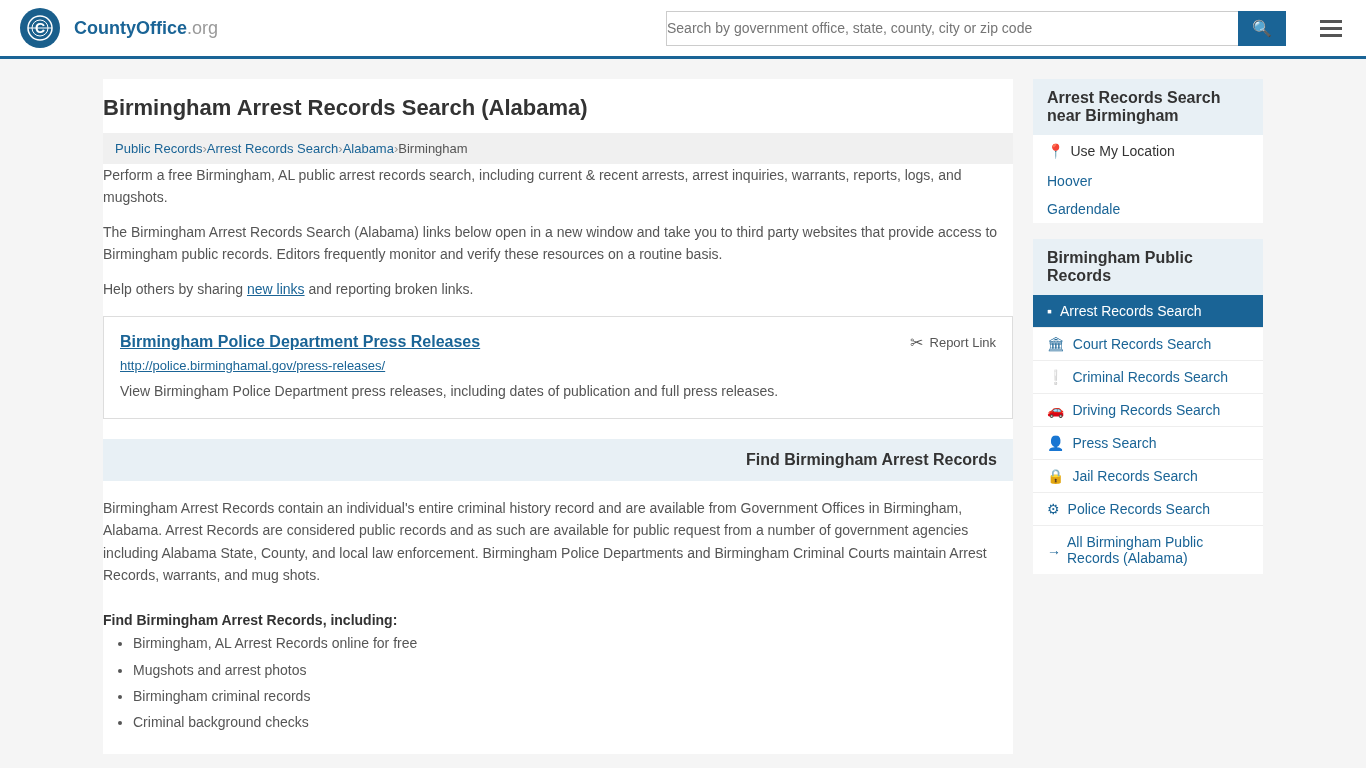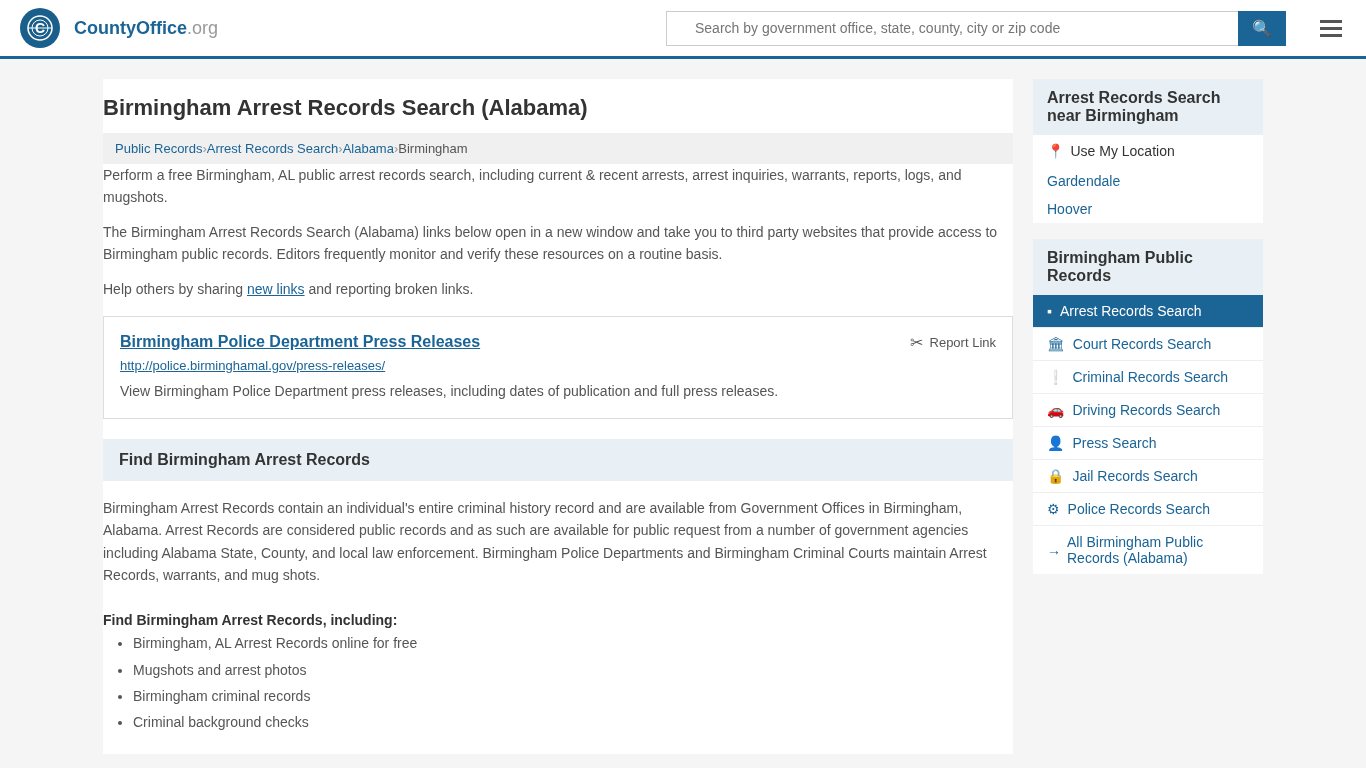--- a/index.html
+++ b/index.html
@@ -39,21 +39,21 @@
     .logo-text span { color: #1a6496; }
     .search-area {
       flex: 1;
       max-width: 620px;
       display: flex;
       margin-left: auto;
       margin-right: 10px;
     }
     .search-input {
       flex: 1;
-      padding: 8px 28px;
+      padding: 8px 0;
       border: 1px solid #ccc;
       border-right: none;
       font-size: 14px;
       outline: none;
       color: #999;
     }
     .search-btn {
       background: #1a6496;
       border: none;
       padding: 8px 14px;
@@ -165,20 +165,21 @@
     
     .find-section {
       background: #e8f0f5;
       padding: 12px 16px;
       margin-top: 20px;
     }
     .find-section-title {
       font-size: 16px;
       font-weight: bold;
       color: #333;
+      text-align: right;
     }
     .find-section-content {
       padding: 16px 0;
       color: #555;
       line-height: 1.6;
       font-size: 14px;
     }
     .find-including-title {
       font-weight: bold;
       color: #333;
@@ -353,22 +354,22 @@
   </div>
 
   <aside class="sidebar">
 
     <div class="sidebar-section">
       <div class="sidebar-section-title">Arrest Records Search near Birmingham</div>
       <div class="use-location">
         <span class="loc-icon">📍</span>
         <span>Use My Location</span>
       </div>
+      <a href="#" class="nearby-item">Hoover</a>
       <a href="#" class="nearby-item">Gardendale</a>
-      <a href="#" class="nearby-item">Hoover</a>
     </div>
 
     <div class="sidebar-section">
       <div class="sidebar-section-title">Birmingham Public Records</div>
 
       <a href="#" class="sidebar-item active">
         <span class="icon">▪</span>
         <span>Arrest Records Search</span>
       </a>
       <a href="#" class="sidebar-item">

